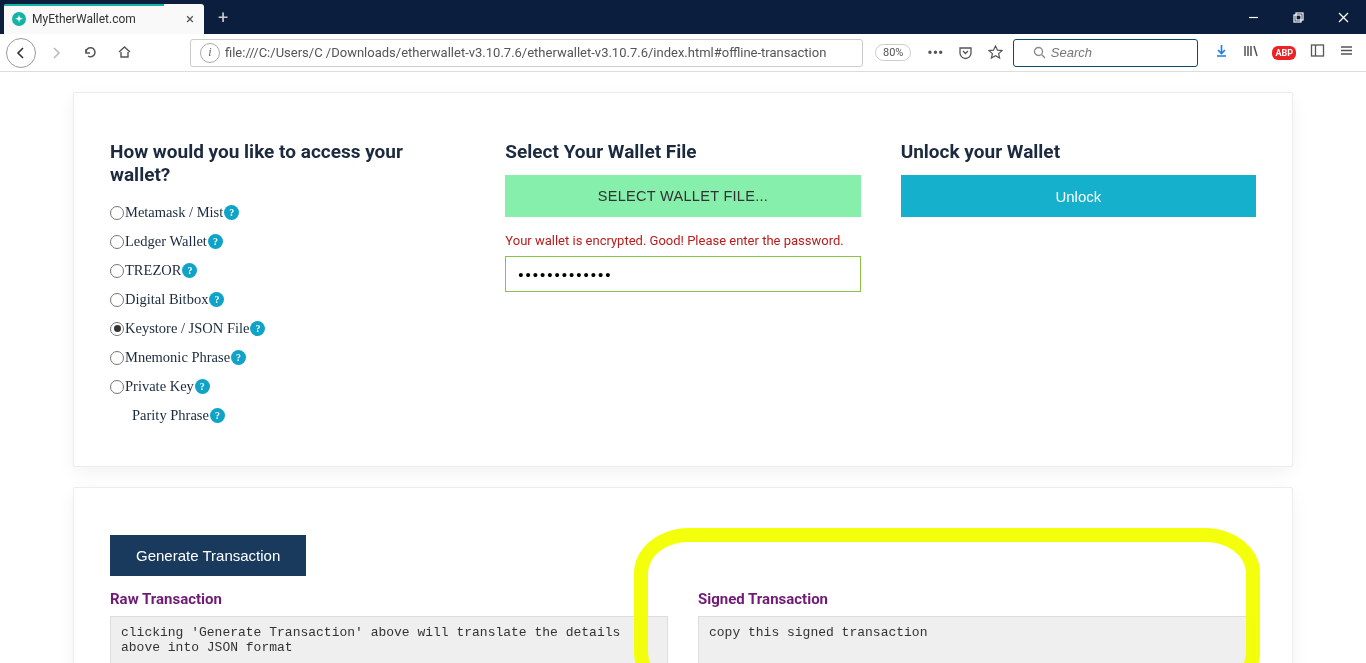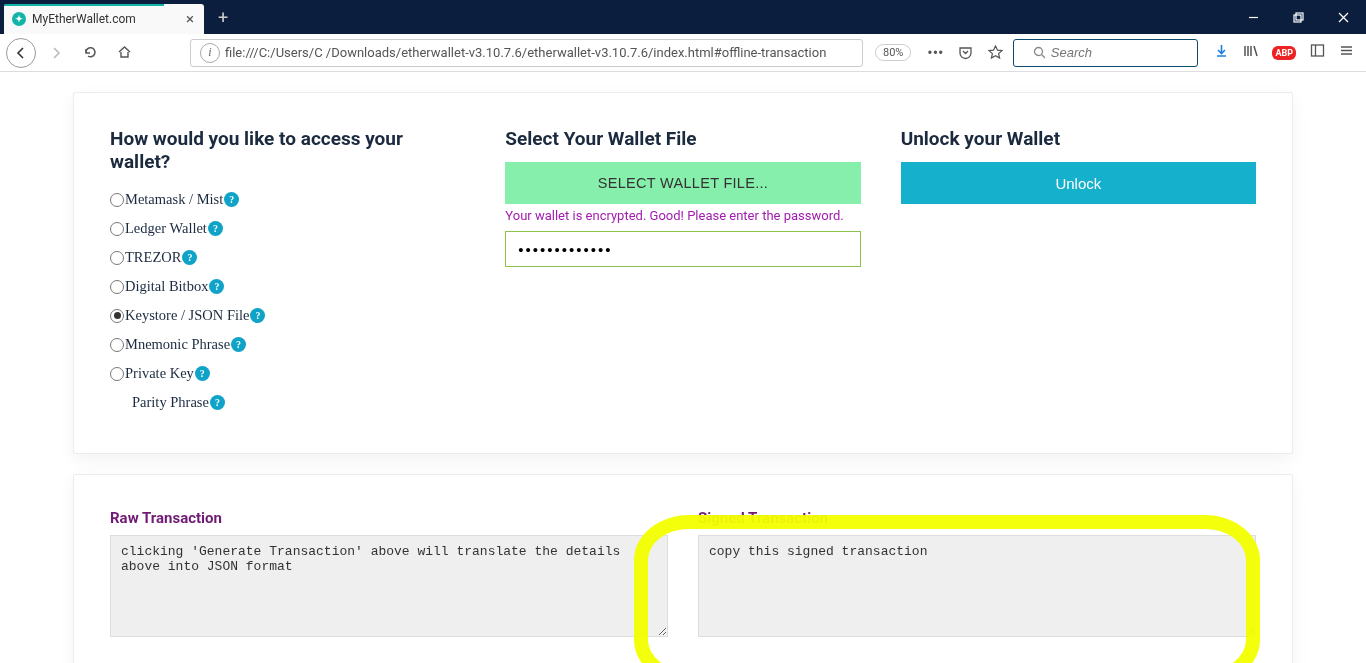--- a/index.html
+++ b/index.html
@@ -31,39 +31,39 @@
 .right-icons { display:flex; align-items:center; gap:14px; margin-left:10px; margin-right:6px; }
 .abp { background:#e22; color:#fff; font-size:9px; font-weight:bold; padding:2px 3px; border-radius:6px; }
 
 
 .viewport { background:#fff; height: calc(663px - 34px - 38px); overflow-y:auto; position:relative; }
 .viewport::-webkit-scrollbar { width:17px; }
 .viewport::-webkit-scrollbar-track { background:#f0f0f0; }
 .viewport::-webkit-scrollbar-thumb { background:#c0c0c0; }
 .page { max-width:1220px; margin:0 auto; padding:0 0 40px 0; }
 
-.card { background:#fff; border:1px solid #ececec; border-radius:2px; box-shadow:0 6px 18px rgba(0,0,0,.05); margin:20px 0; padding:34px 36px 36px; }
+.card { background:#fff; border:1px solid #ececec; border-radius:2px; box-shadow:0 6px 18px rgba(0,0,0,.05); margin:20px 0; padding:47px 36px 36px; }
 
 .cols3 { display:flex; gap:40px; }
 .col { flex:1; }
 
 .h { color:#1b2a3e; font-size:19px; font-weight:700; margin-bottom:12px; }
 
 .radio-row { display:flex; align-items:center; gap:1px; padding:6px 0; cursor:pointer;font-family:Liberation Serif, serif; }
 .radio { width:14px; height:14px; border:1.5px solid #777; border-radius:50%; display:flex; align-items:center; justify-content:center; flex-shrink:0; }
 .radio.sel::after { content:''; width:7px; height:7px; background:#333; border-radius:50%; }
 .radio-indent { margin-left:22px; }
 .radio-label { font-size:14.5px; color:#1b2a3e; }
 .help { width:15px; height:15px; background:#0fa3c7; color:#fff; border-radius:50%; font-size:10px; font-weight:bold; display:flex; align-items:center; justify-content:center; }
 
 .btn-grey { background:#86efac; color:#333; border:none; width:100%; height:42px; font-size:14.5px; font-weight:500; letter-spacing:.3px; cursor:pointer; }
 .btn-blue { background:#14b0cc; color:#fff; border:none; width:100%; height:42px; font-size:15px; font-weight:500; cursor:pointer; }
 .btn-darknavy { background:#193a5c; color:#fff; border:none; padding:12px 26px; font-size:15px; cursor:pointer; margin-bottom:14px; }
 
-.hint { font-size:13px; color:#a21caf; margin:4px 0 8px; }
+.hint { font-size:13px; color:#b91c1c; margin:16px 0 8px; }
 .pw-input { width:100%; height:36px; border:1px solid #8bc34a; padding:0 12px; font-size:15px; letter-spacing:2px; outline:none; }
 
 .cols2 { display:flex; gap:30px; position:relative; }
 .col2 { flex:1; }
 .tx-label { font-size:15px; font-weight:700; color:#701a75; margin-bottom:8px; }
 .tx-area { width:100%; height:102px; background:#efefef; border:1px solid #ddd; padding:8px 10px; font-family:"Courier New",monospace; font-size:13px; color:#333; resize:both; outline:none; }
 
 
 .highlight-ring { position:absolute; border:14px solid #f4ff00; border-radius:55px / 45px; pointer-events:none; opacity:.95; filter:blur(.4px); }
 </style>
@@ -226,20 +226,21 @@
         </div>
 
         <div class="col">
           <div class="h">Unlock your Wallet</div>
           <button class="btn-blue">Unlock</button>
         </div>
       </div>
     </div>
 
     <div class="card" style="position:relative;">
+      <button class="btn-darknavy">Generate Transaction</button>
       <div class="cols2">
         <div class="col2">
           <div class="tx-label">Raw Transaction</div>
           <textarea class="tx-area" style="">clicking 'Generate Transaction' above will translate the details above into JSON format</textarea>
         </div>
         <div class="col2">
           <div class="tx-label">Signed Transaction</div>
           <textarea class="tx-area" style="">copy this signed transaction</textarea>
         </div>
       </div>

